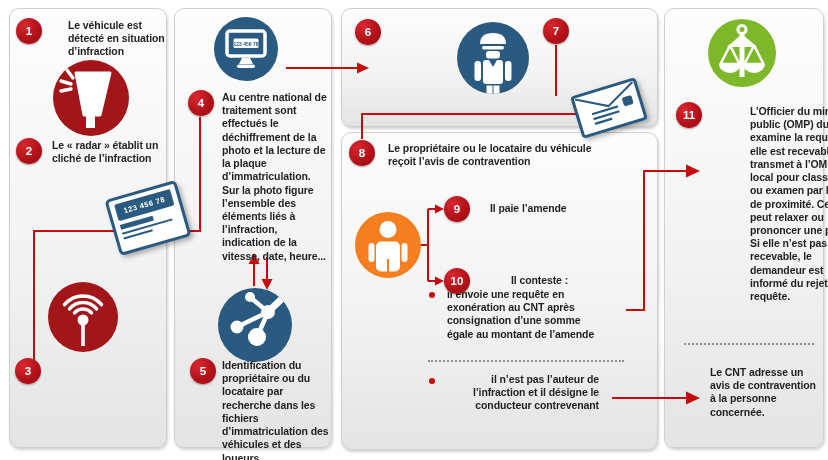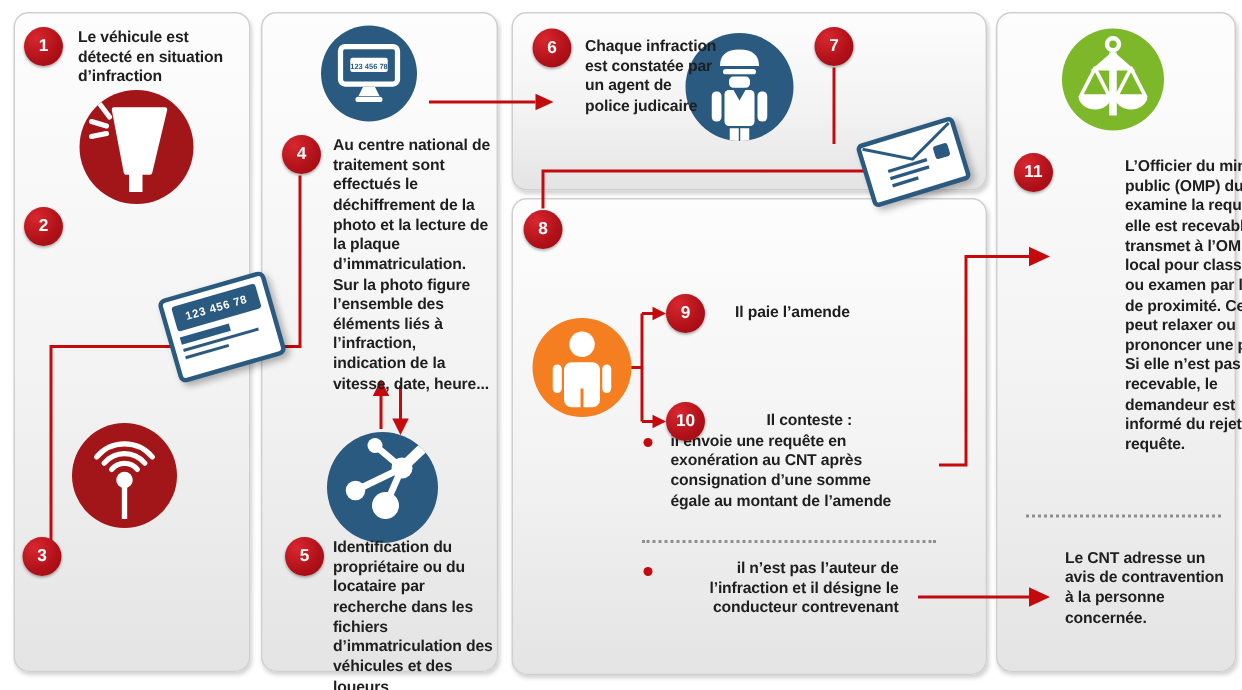--- a/index.html
+++ b/index.html
@@ -62,37 +62,38 @@
       <polygon points="686,164.5 700,171 686,177.5"></polygon>
       <polygon points="686,391.5 700,398 686,404.5"></polygon>
       <polygon points="248.5,264 254,253 259.5,264"></polygon>
       <polygon points="261.5,279 267,290 272.5,279"></polygon>
     </g>
   </svg>
 
   <div class="badge" style="left:16px;top:18px;">
       <span>1</span>
     </div>
-  <div class="steptext" style="left:52px;top:19px;width:110px;">Le véhicule est détecté en situation d’infraction</div>
+  <div class="steptext" style="left:68px;top:19px;width:110px;">Le véhicule est détecté en situation d’infraction</div>
 
   <div class="iconcircle" style="left:53px;top:60px;width:76px;height:76px;background:#a21518;">
     <svg width="76" height="76" viewBox="0 0 76 76">
       <polygon points="23,13 57,13 47,55 31,55" fill="#fff" stroke="#fff" stroke-width="3" stroke-linejoin="round"></polygon>
       <rect x="33" y="55" width="9" height="13" fill="#fff"></rect>
       <g stroke="#fff" stroke-width="3.4" stroke-linecap="round">
         <line x1="8" y1="31" x2="18" y2="29"></line>
         <line x1="8" y1="21" x2="18" y2="24"></line>
         <line x1="14" y1="10" x2="20" y2="18"></line>
       </g>
     </svg>
   </div>
 
   <div class="badge" style="left:16px;top:138px;">
       <span>2</span>
     </div>
+  <div class="steptext" style="left:52px;top:139px;width:114px;">Le « radar » établit un cliché de l’infraction</div>
 
   <div class="photocard">
     <div class="plate">123 456 78</div>
     <div class="cardbar" style="margin-top:4px;width:34px;height:4.5px;"></div>
     <div class="cardbar" style="margin-top:3px;width:52px;height:2.5px;"></div>
     <div class="cardbar" style="margin-top:2.5px;width:30px;height:2.5px;"></div>
   </div>
 
   <div class="iconcircle" style="left:48px;top:282px;width:70px;height:70px;background:#a21518;">
     <svg width="70" height="70" viewBox="0 0 70 70">
@@ -141,21 +142,20 @@
   </div>
 
   <div class="badge" style="left:190px;top:358px;">
       <span>5</span>
     </div>
   <div class="steptext" style="left:222px;top:359px;width:110px;">Identification du propriétaire ou du locataire par recherche dans les fichiers d’immatriculation des véhicules et des loueurs</div>
 
   <div class="badge" style="left:355px;top:19px;">
       <span>6</span>
     </div>
-  <div class="steptext" style="left:390px;top:25px;width:88px;">Chaque infraction est constatée par un agent de police judicaire</div>
 
   <div class="iconcircle" style="left:457px;top:22px;width:72px;height:72px;background:#2b5a80;">
     <svg width="72" height="72" viewBox="0 0 72 72">
       <path d="M23,22 Q23,11 36,11 Q49,11 49,22 Z" fill="#fff"></path>
       <rect x="25" y="24" width="22" height="3.5" rx="1.75" fill="#fff"></rect>
       <rect x="29" y="29" width="14" height="7.5" rx="3" fill="#fff"></rect>
       <rect x="26" y="38" width="20" height="24" rx="3" fill="#fff"></rect>
       <polygon points="32,38 40,38 36,45" fill="#2b5a80"></polygon>
       <rect x="17.5" y="39" width="6.5" height="20" rx="3" fill="#fff"></rect>
       <rect x="48" y="39" width="6.5" height="20" rx="3" fill="#fff"></rect>
@@ -174,20 +174,21 @@
       <rect x="13" y="19" width="27" height="2.2" fill="#2b5a80"></rect>
       <rect x="13" y="24" width="27" height="2.2" fill="#2b5a80"></rect>
       <rect x="13" y="29" width="18" height="2.2" fill="#2b5a80"></rect>
       <rect x="46" y="13" width="10" height="9" rx="2" fill="#2b5a80"></rect>
     </svg>
   </div>
 
   <div class="badge" style="left:349px;top:140px;">
       <span>8</span>
     </div>
+  <div class="steptext" style="left:388px;top:142px;width:210px;">Le propriétaire ou le locataire du véhicule reçoit l’avis de contravention</div>
 
   <div class="iconcircle" style="left:355px;top:212px;width:66px;height:66px;background:#f57e20;">
     <svg width="66" height="66" viewBox="0 0 66 66">
       <circle cx="33" cy="17.5" r="8.5" fill="#fff"></circle>
       <rect x="21" y="29.5" width="24" height="30" rx="5" fill="#fff"></rect>
       <rect x="13.5" y="31" width="6" height="19" rx="3" fill="#fff"></rect>
       <rect x="46.5" y="31" width="6" height="19" rx="3" fill="#fff"></rect>
       <rect x="32" y="47" width="2" height="13" fill="#f57e20"></rect>
     </svg>
   </div>

